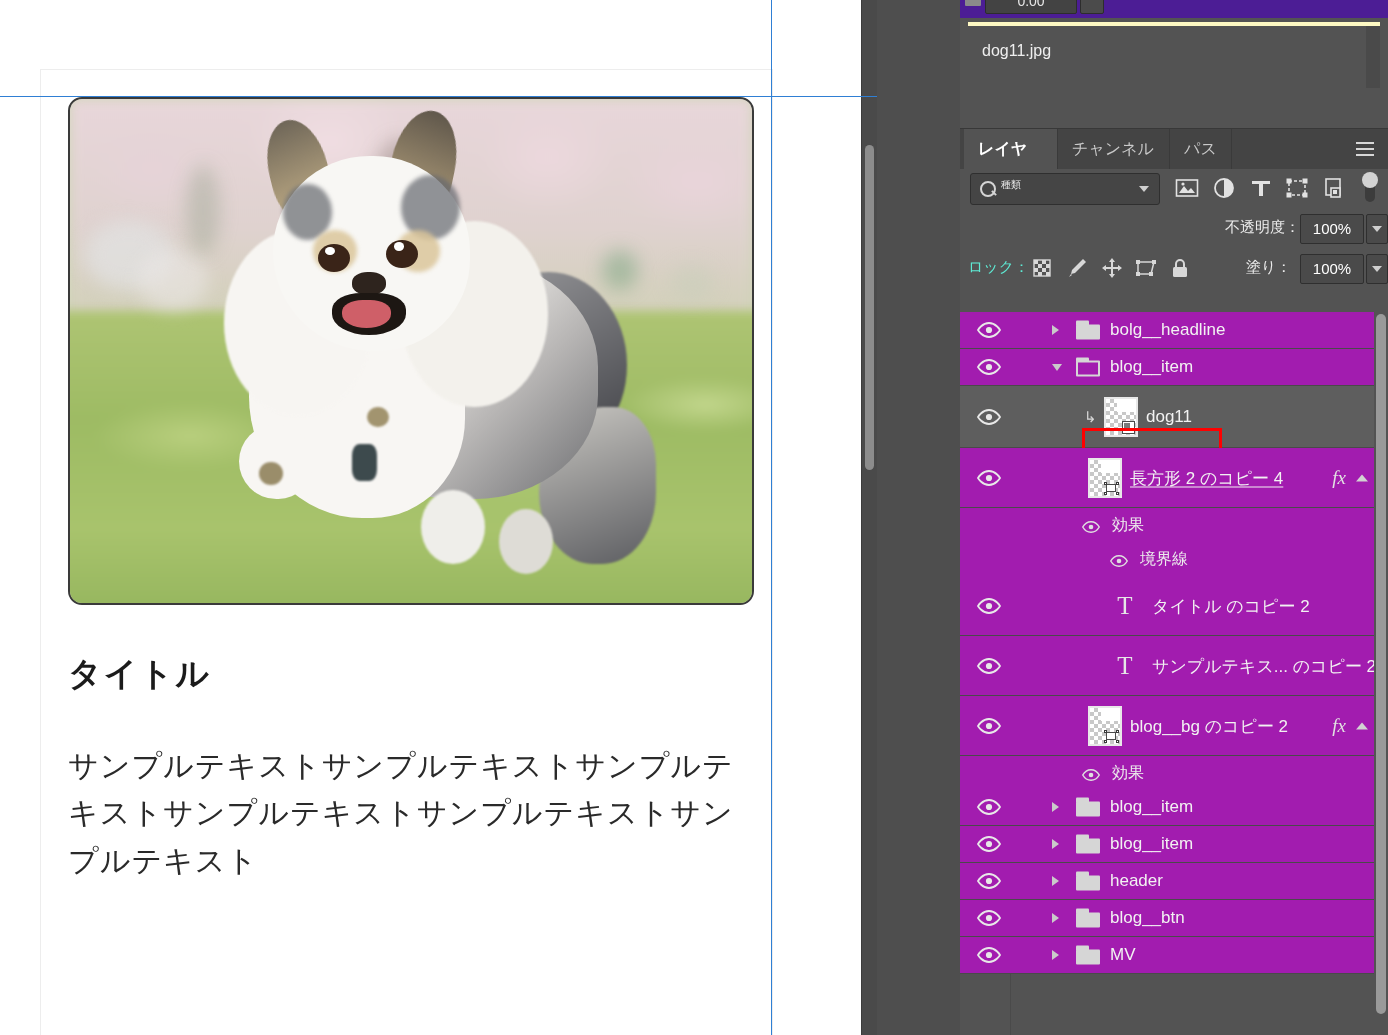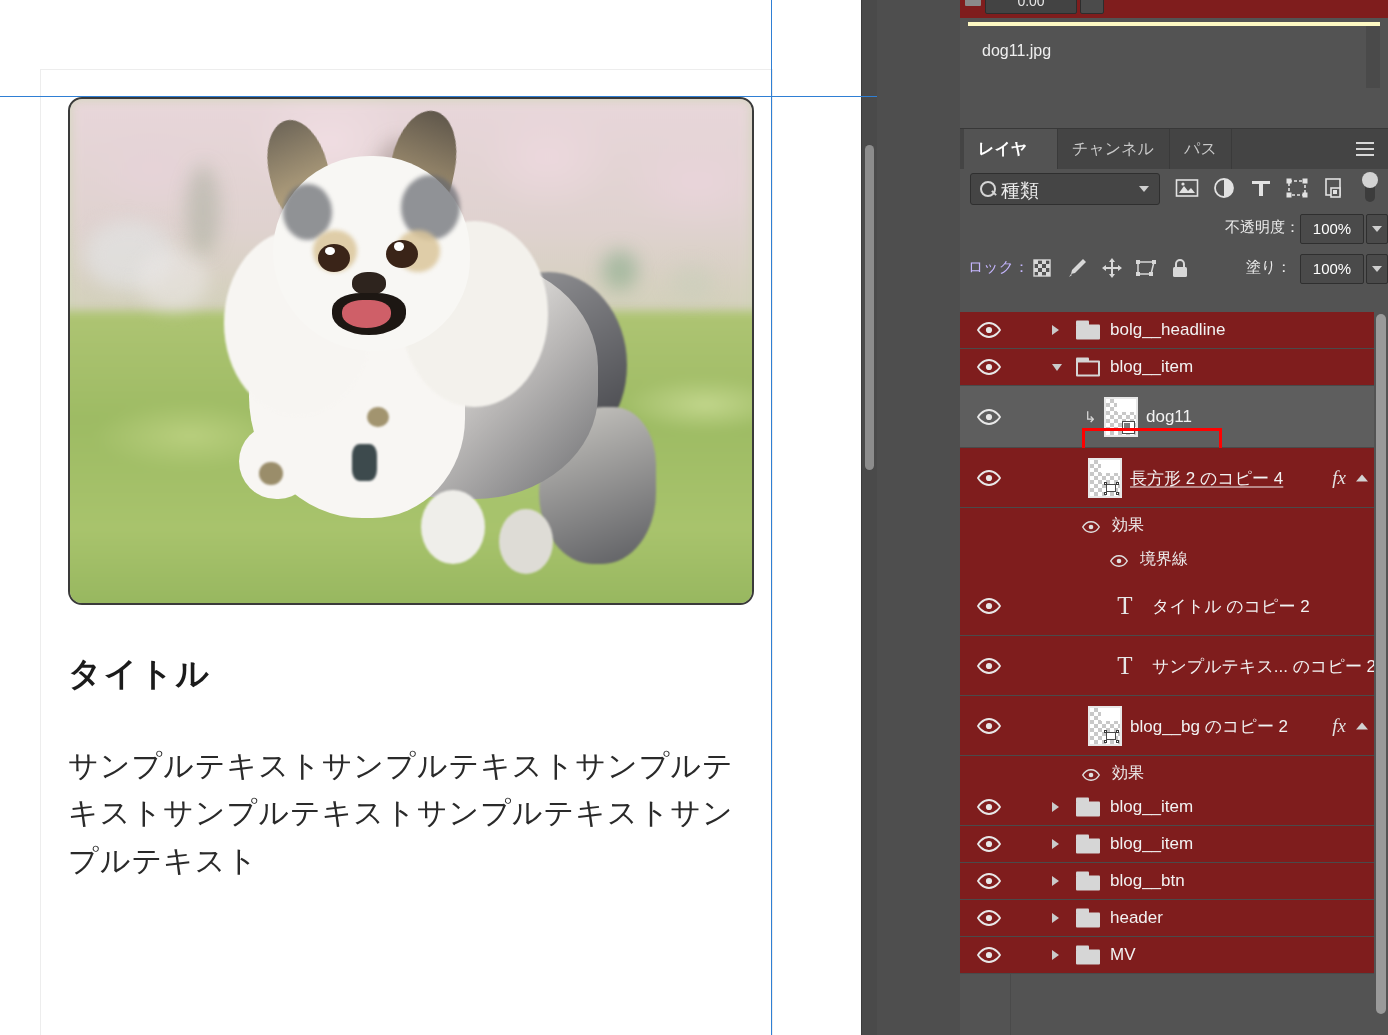--- a/index.html
+++ b/index.html
@@ -188,21 +188,21 @@
     left: 83px; top: 0;
     width: 428px; height: 1035px;
     background: #535353;
   }
 
   
   .top-strip {
     position: absolute;
     left: 0; top: 0;
     width: 428px; height: 18px;
-    background: #7f1d1d;
+    background: #4c1d95;
   }
   .top-field {
     position: absolute;
     left: 25px; top: -12px;
     width: 90px; height: 24px;
     background: #434343;
     border: 1px solid #2d2d2d;
     border-radius: 2px;
     color: #e8e8e8;
     font-size: 14px;
@@ -312,21 +312,21 @@
     content: "";
     position: absolute;
     left: 9px; top: 9px;
     width: 6px; height: 2px;
     background: #d5d5d5;
     transform: rotate(45deg);
   }
   .filter-select .ftext {
     position: absolute;
     left: 30px; top: 4px;
-    font-size: 19px;
+    font-size: 10px;
     color: #ededed;
   }
   .chev {
     width: 0; height: 0;
     border-left: 5px solid transparent;
     border-right: 5px solid transparent;
     border-top: 6px solid #cfcfcf;
   }
   .filter-select .chev { position: absolute; right: 10px; top: 12px; }
 
@@ -379,21 +379,21 @@
   }
   .opacity-chev { position: absolute; left: 406px; top: 2px; width: 20px; height: 28px; background: #4a4a4a; border: 1px solid #2f2f2f; border-radius: 2px; }
   .opacity-chev .chev { position: absolute; left: 5px; top: 11px; }
 
   
   .lock-row {
     position: absolute;
     left: 0; top: 252px;
     width: 428px; height: 36px;
   }
-  .lock-label { position: absolute; left: 8px; top: 6px; font-size: 15px; color: #c4b5fd; }
+  .lock-label { position: absolute; left: 8px; top: 6px; font-size: 15px; color: #5eead4; }
   .lock-icon { position: absolute; top: 4px; width: 24px; height: 24px; }
   .lk-0 { left: 70px; }
   .lk-1 { left: 105px; }
   .lk-2 { left: 140px; }
   .lk-3 { left: 174px; }
   .lk-4 { left: 208px; }
   .fill-label { position: absolute; left: 286px; top: 6px; font-size: 15px; color: #ececec; }
   .fill-val {
     position: absolute;
     left: 340px; top: 2px;
@@ -415,21 +415,21 @@
     left: 0; top: 312px;
     width: 428px;
     height: 723px;
     background: #535353;
     overflow: hidden;
   }
   .lrow {
     position: relative;
     box-sizing: border-box;
     border-bottom: 1px solid #4a4a4a;
-    background: #7f1d1d;
+    background: #a21caf;
   }
   .lrow.artboard { background: #4d4d4d; }
   .lrow.selected { background: #5e5e5e; }
   .lrow.sub { border-bottom: none; }
 
   .eye {
     position: absolute;
     left: 17px;
     top: 50%;
     transform: translateY(-50%);
@@ -975,33 +975,33 @@
             <div class="lrow" style="height: 37px;">
               <span class="eye"><svg viewBox="0 0 24 16" width="24" height="16">
                   <path d="M12 1 C5 1 1 8 1 8 C1 8 5 15 12 15 C19 15 23 8 23 8 C23 8 19 1 12 1 Z" fill="none" stroke="#e8e8e8" stroke-width="1.8"></path>
                   <circle cx="12" cy="8" r="3.1" fill="#e8e8e8"></circle>
                 </svg></span>
               <span class="disc closed" style="left: 92px;"></span>
               <span class="folder" style="left: 116px;">
                 <span class="f-tab"></span>
                 <span class="f-body"></span>
               </span>
-              <span class="lname" style="left: 150px;">blog__btn</span>
+              <span class="lname" style="left: 150px;">header</span>
             </div>
             <div class="lrow" style="height: 37px;">
               <span class="eye"><svg viewBox="0 0 24 16" width="24" height="16">
                   <path d="M12 1 C5 1 1 8 1 8 C1 8 5 15 12 15 C19 15 23 8 23 8 C23 8 19 1 12 1 Z" fill="none" stroke="#e8e8e8" stroke-width="1.8"></path>
                   <circle cx="12" cy="8" r="3.1" fill="#e8e8e8"></circle>
                 </svg></span>
               <span class="disc closed" style="left: 92px;"></span>
               <span class="folder" style="left: 116px;">
                 <span class="f-tab"></span>
                 <span class="f-body"></span>
               </span>
-              <span class="lname" style="left: 150px;">header</span>
+              <span class="lname" style="left: 150px;">blog__btn</span>
             </div>
             <div class="lrow" style="height: 37px;">
               <span class="eye"><svg viewBox="0 0 24 16" width="24" height="16">
                   <path d="M12 1 C5 1 1 8 1 8 C1 8 5 15 12 15 C19 15 23 8 23 8 C23 8 19 1 12 1 Z" fill="none" stroke="#e8e8e8" stroke-width="1.8"></path>
                   <circle cx="12" cy="8" r="3.1" fill="#e8e8e8"></circle>
                 </svg></span>
               <span class="disc closed" style="left: 92px;"></span>
               <span class="folder" style="left: 116px;">
                 <span class="f-tab"></span>
                 <span class="f-body"></span>

